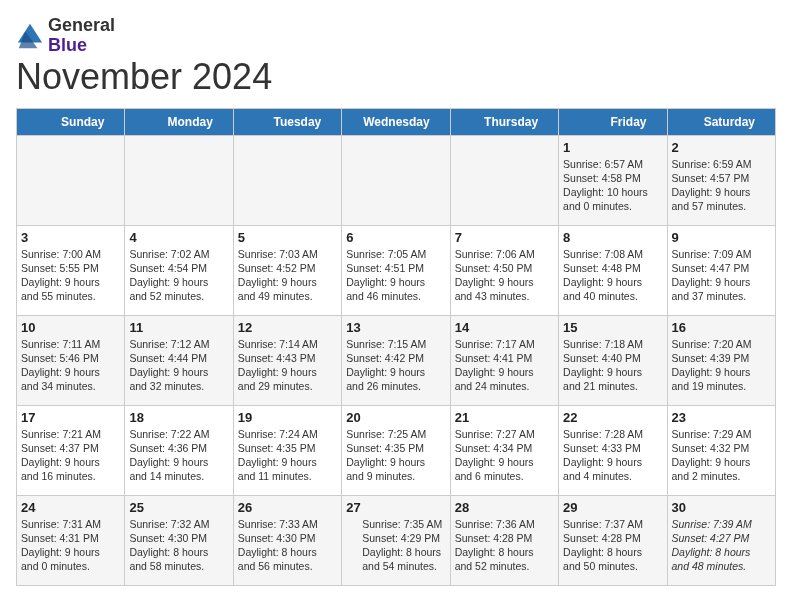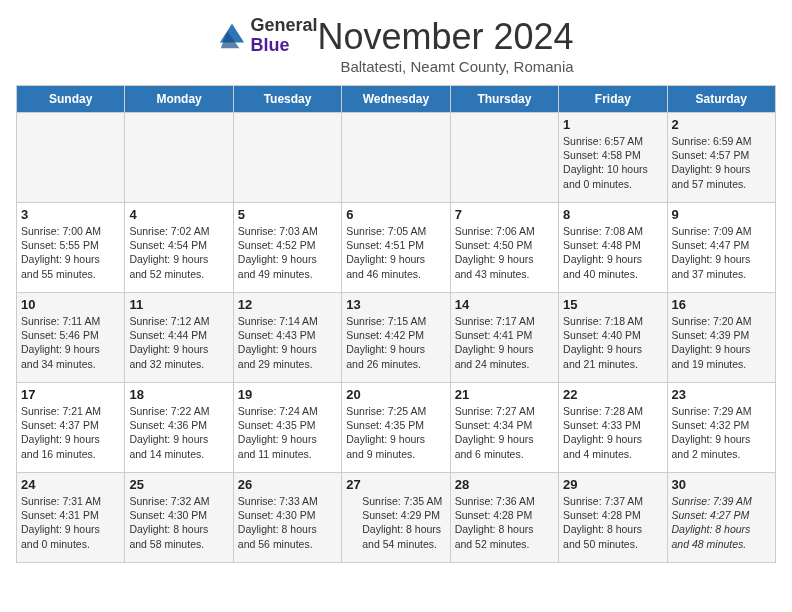--- a/index.html
+++ b/index.html
@@ -6,22 +6,23 @@
     body {
       font-family: Arial, sans-serif;
       background: #fff;
       width: 792px;
       min-height: 612px;
       padding: 16px;
     }
     .header {
       display: flex;
       align-items: flex-start;
-      justify-content: center;
+      justify-content: flex-end;
       margin-bottom: 10px;
+      flex-direction: column;
     }
     .logo {
       display: flex;
       align-items: center;
       gap: 4px;
     }
     .logo-text {
       font-size: 18px;
       font-weight: bold;
       line-height: 1.1;
@@ -45,22 +46,22 @@
       color: #555;
     }
     .calendar {
       width: 100%;
       border-collapse: collapse;
       font-size: 11px;
     }
     .calendar thead th {
       background: #2e75b6;
       color: #fff;
-      padding: 6px 4px;
-      text-align: center;
+      padding: 6px 20px;
+      text-align: right;
       font-size: 12px;
       font-weight: bold;
       border: 1px solid #ccc;
     }
     .calendar tbody td {
       border: 1px solid #ccc;
       vertical-align: top;
       padding: 4px;
       height: 90px;
       width: calc(100% / 7);
@@ -95,21 +96,20 @@
       <polygon points="15,2 28,22 2,22" fill="#2e75b6"></polygon>
       <polygon points="10,10 23,28 3,28" fill="#1a4f8a" opacity="0.7"></polygon>
     </svg>
     <div class="logo-text">
       <span class="general">General</span><br>
       <span class="blue">Blue</span>
     </div>
   </div>
   <div class="title-block">
     <div class="month-title">November 2024</div>
-    <div class="location">Baltatesti, Neamt County, Romania</div>
   </div>
 </div>
 
 <table class="calendar">
   <thead>
     <tr>
     <th>Sunday</th>
         <th>Monday</th>
         <th>Tuesday</th>
         <th>Wednesday</th>

